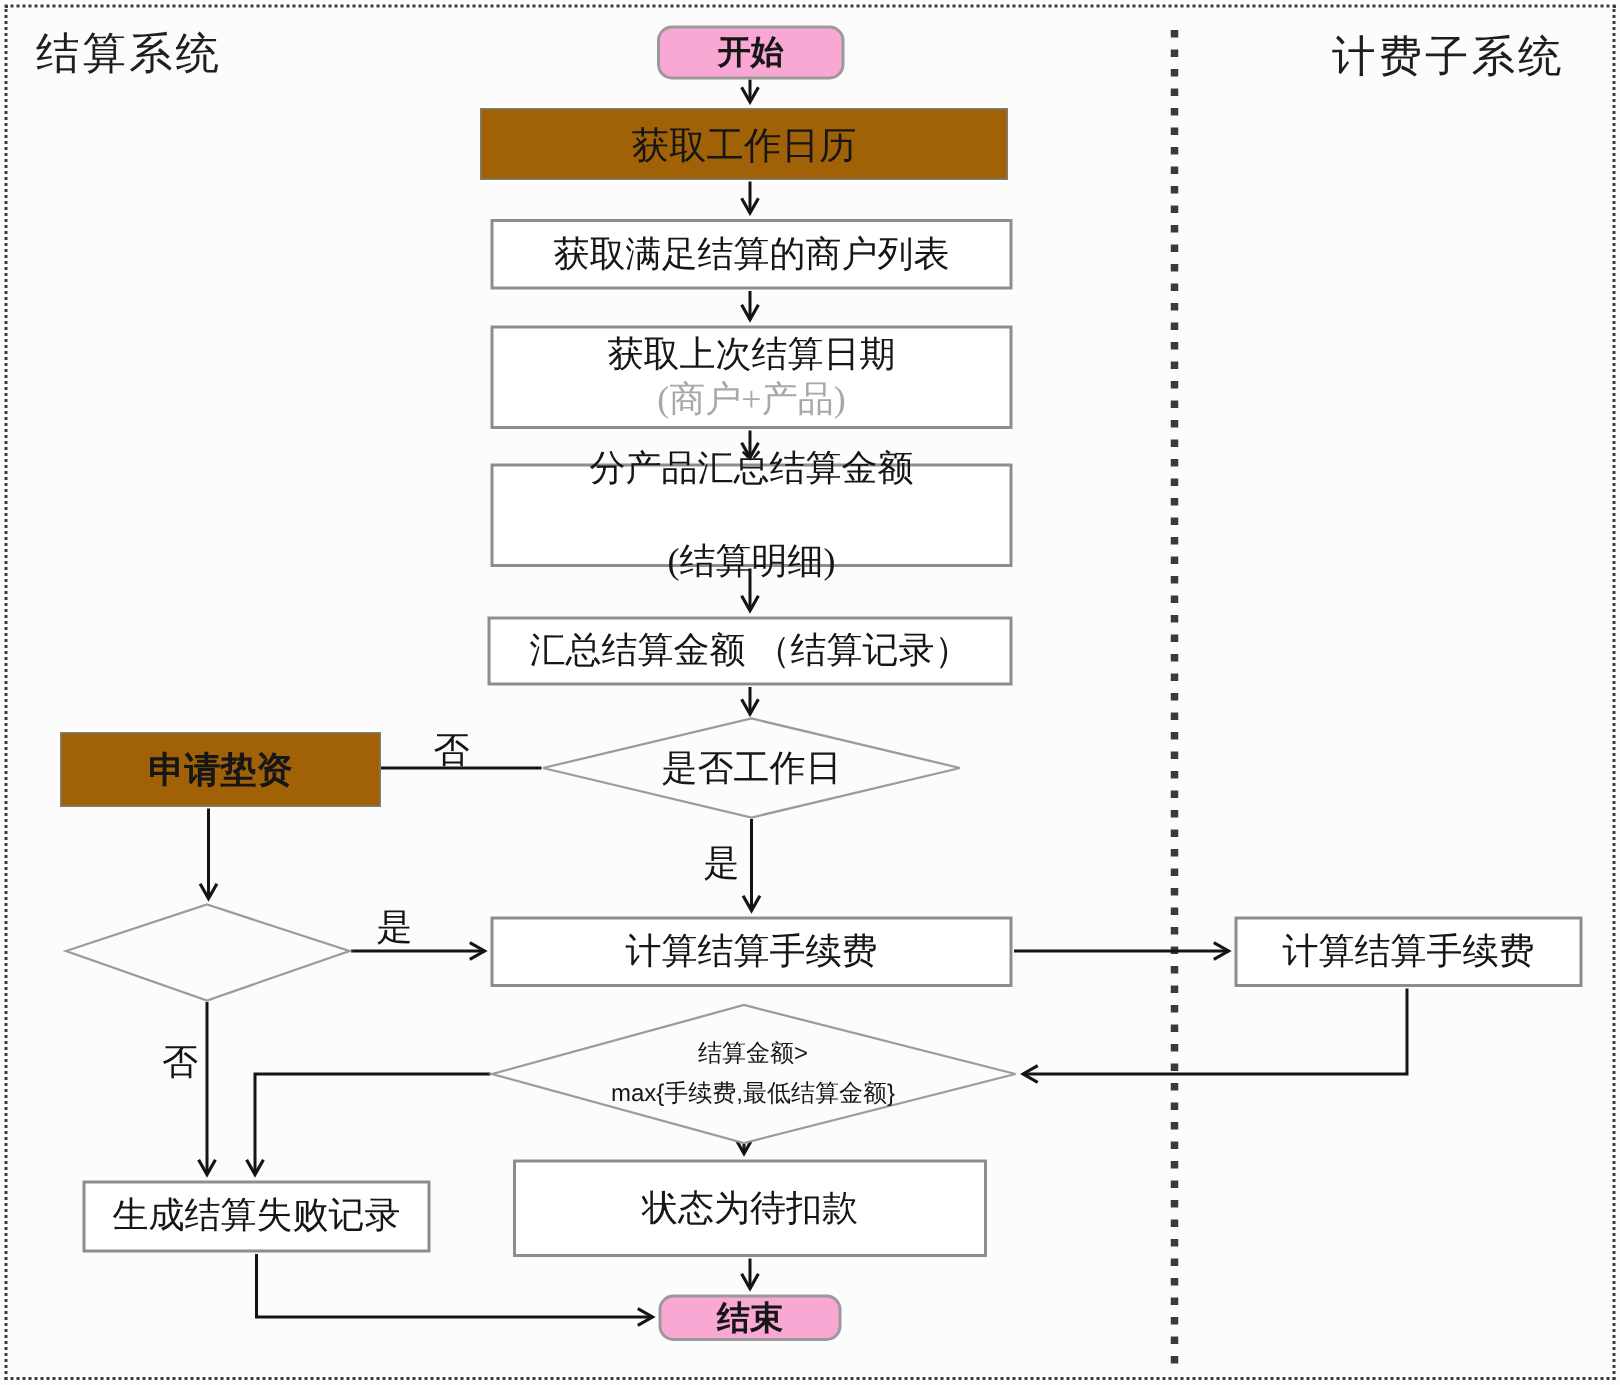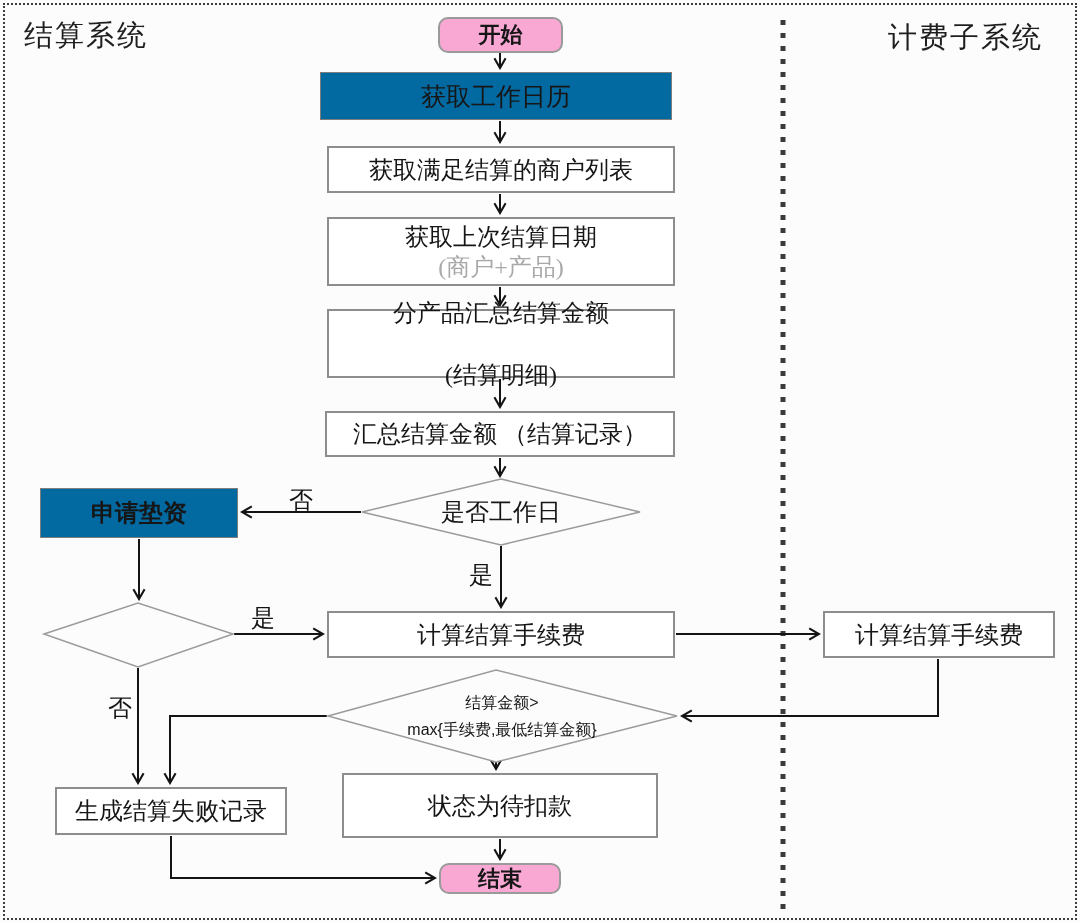--- a/index.html
+++ b/index.html
@@ -11,21 +11,21 @@
   svg.overlay{position:absolute;left:0;top:0;z-index:1;}
   .lane-label{
     position:absolute;z-index:2;font-size:29px;color:#1e1e1e;letter-spacing:2px;
   }
   .node{
     position:absolute;z-index:2;display:flex;flex-direction:column;
     align-items:center;justify-content:center;text-align:center;
     box-sizing:border-box;color:#161616;
   }
   .process{background:#ffffff;border:2px solid #8d8d8d;font-size:24px;line-height:30px;}
-  .filled{background:#0369a1;border:1px solid #7d7d7d;font-size:25px;}
+  .filled{background:#a16207;border:1px solid #7d7d7d;font-size:25px;}
   .filled.sans{font-family:"Liberation Sans","DejaVu Sans",sans-serif;font-weight:bold;font-size:24px;}
   .terminator{
     background:#f9a8d4;border:2px solid #9a9a9a;border-radius:10px;
     font-family:"Liberation Sans","DejaVu Sans",sans-serif;font-weight:bold;font-size:22px;
   }
   .dtext{
     position:absolute;z-index:2;display:flex;flex-direction:column;align-items:center;
     justify-content:center;text-align:center;
     font-family:"Liberation Sans","DejaVu Sans",sans-serif;font-size:24px;color:#161616;
   }
@@ -92,21 +92,21 @@
 
   <div class="node process" style="left:327px;top:309px;width:348px;height:69px;gap:32px;">
     <div>分产品汇总结算金额</div>
     <div>(结算明细)</div>
   </div>
 
   <div class="node process" style="left:325px;top:411px;width:350px;height:46px;">汇总结算金额 （结算记录）</div>
 
   <div class="dtext" style="left:363px;top:480px;width:276px;height:64px;">是否工作日</div>
 
-  <div class="node filled sans" style="left:40px;top:488px;width:198px;height:50px;">申请垫资</div>
+  <div class="node filled sans" style="left:40px;top:488px;width:214px;height:50px;">申请垫资</div>
 
 
   <div class="node process" style="left:327px;top:611px;width:348px;height:47px;">计算结算手续费</div>
 
   <div class="node process" style="left:823px;top:611px;width:232px;height:47px;">计算结算手续费</div>
 
   <div class="dtext small" style="left:332px;top:676px;width:340px;height:80px;">
     <div>结算金额&gt;</div>
     <div>max{手续费,最低结算金额}</div>
   </div>

